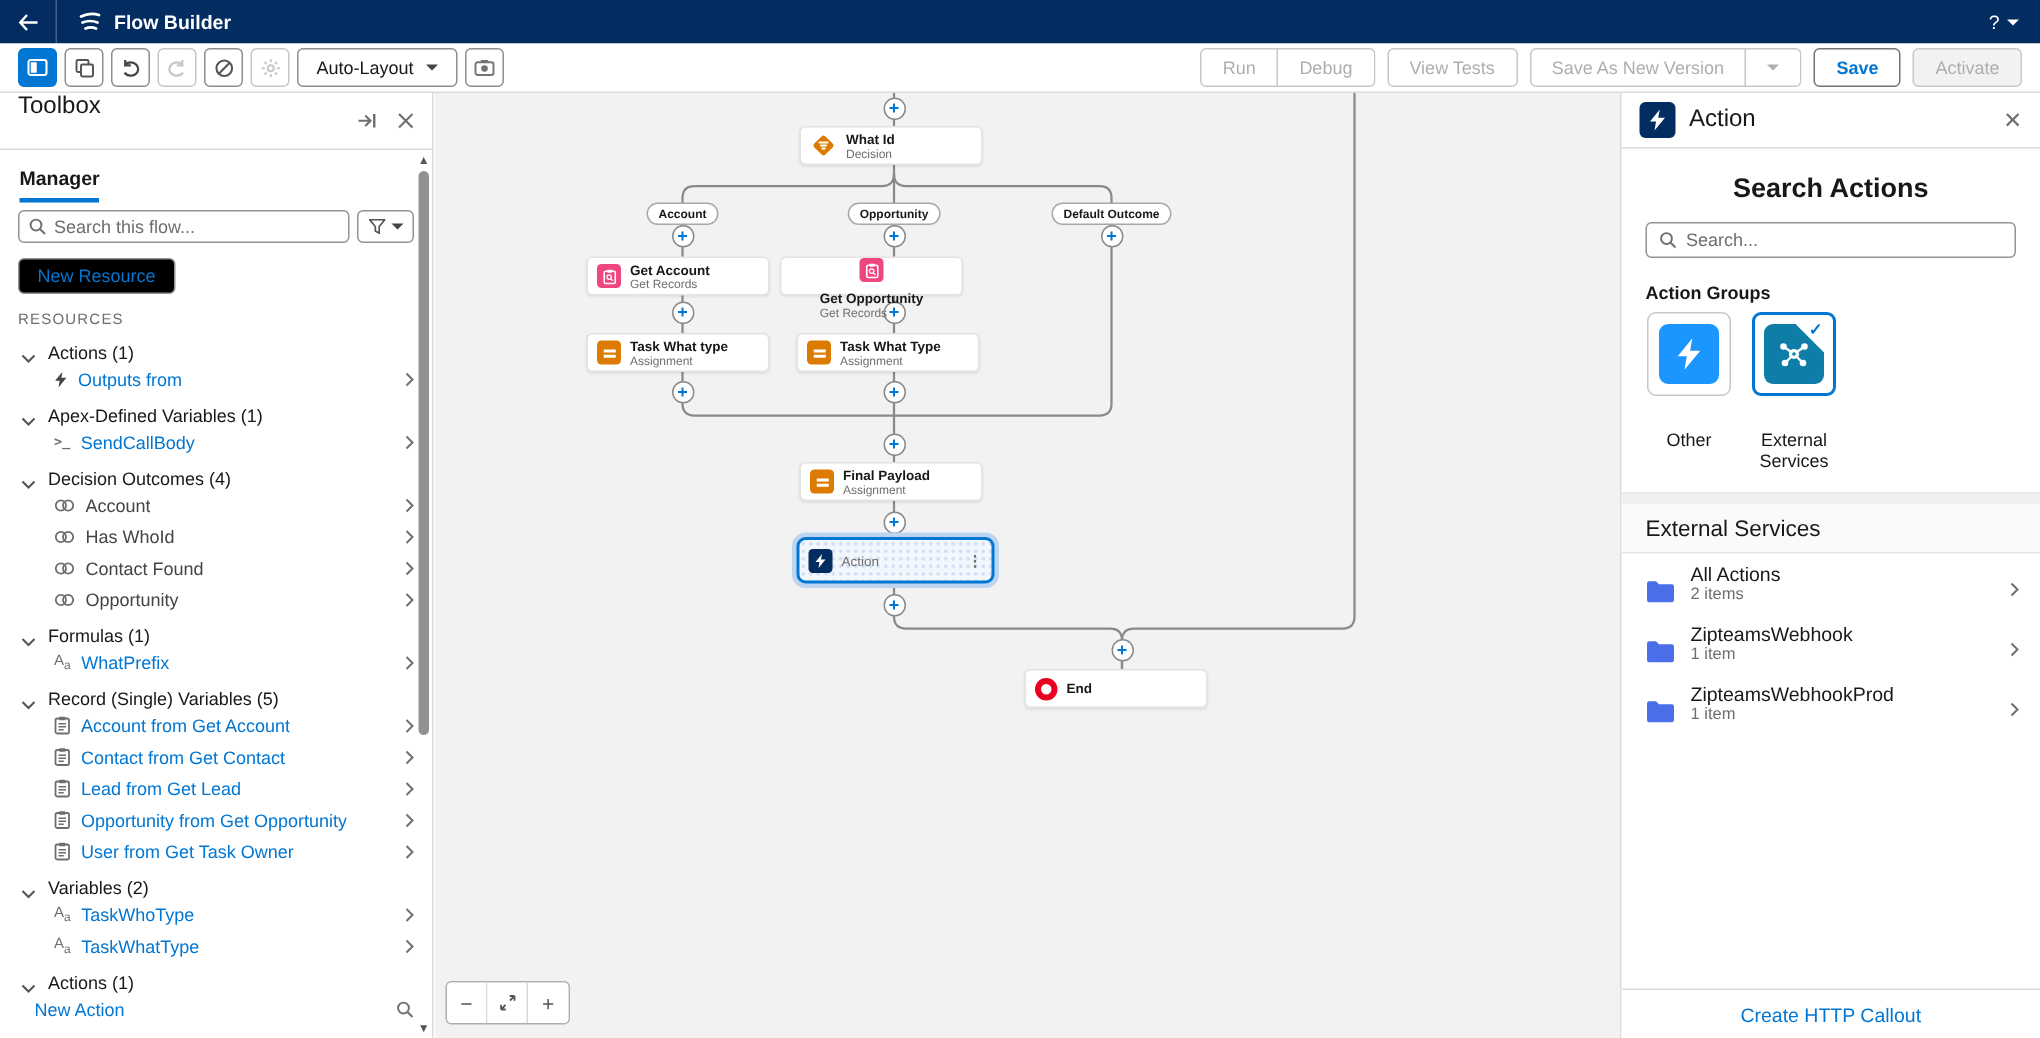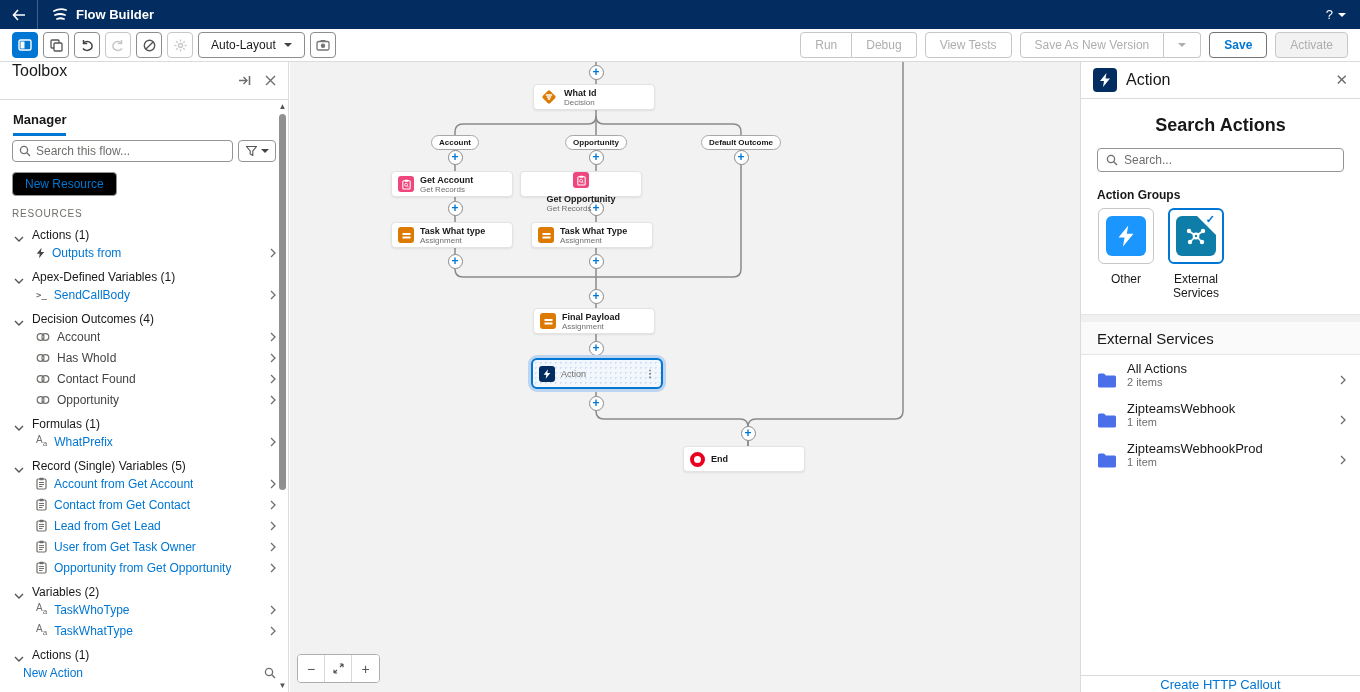--- a/index.html
+++ b/index.html
@@ -90,28 +90,28 @@
   .p-search input { border:none; outline:none; width:100%; font-size:12px; font-family:"Liberation Sans",sans-serif; }
   .p-search input::placeholder { color:#706E6B; }
   .groups-label { font-size:12px; font-weight:bold; margin:16px 0 6px 16px; }
   .tiles { display:flex; gap:12px; padding-left:16px; }
   .tile-wrap { width:58px; display:flex; flex-direction:column; align-items:center; }
   .tile { width:56px; height:56px; border:1px solid #C9C7C5; border-radius:6px; background:#fff; display:flex; align-items:center; justify-content:center; cursor:pointer; position:relative; }
   .tile.selected { border:2px solid #0176D3; }
   .tile-ic { width:40px; height:40px; border-radius:6px; display:flex; align-items:center; justify-content:center; }
   .sel-fold { position:absolute; top:6px; right:6px; width:0; height:0; border-left:19px solid transparent; border-top:19px solid #fff; }
   .sel-check { position:absolute; top:3px; right:7px; color:#0176D3; font-size:11px; font-weight:bold; }
-  .tile-label { margin-top:8px; font-size:12px; color:#181818; text-align:center; line-height:14px; }
+  .tile-label { margin-top:22px; font-size:12px; color:#181818; text-align:center; line-height:14px; }
   .gray-band { height:8px; background:#F0F0F0; margin-top:14px; border-top:1px solid #E5E5E5; }
   .svc-header { padding:8px 16px 7px 16px; font-size:15px; color:#181818; border-bottom:1px solid #E5E5E5; background:#FAFAFA; }
   .svc-row { display:flex; align-items:flex-end; gap:10px; padding:6px 14px 6px 16px; cursor:pointer; }
   .svc-row .nm { font-size:13px; color:#181818; line-height:15px; }
   .svc-row .ct { font-size:11px; color:#706E6B; line-height:13px; }
   .svc-row .chev { margin-left:auto; }
-  .p-footer { position:absolute; left:0; right:0; bottom:0; height:17px; border-top:1px solid #DDDBDA; display:flex; align-items:center; justify-content:center; background:#fff; }
+  .p-footer { position:absolute; left:0; right:0; bottom:0; height:33px; border-top:1px solid #DDDBDA; display:flex; align-items:center; justify-content:center; background:#fff; }
   .p-footer a { color:#0176D3; font-size:13px; text-decoration:none; cursor:pointer; }
 
   .chev-svg { flex:none; }
 </style>
 </head>
 <body>
 
 <div class="navbar">
   <div class="nav-back">
     <svg width="14" height="12" viewBox="0 0 14 12">
@@ -398,36 +398,36 @@
           </span>
         </div>
         <div class="tree-item">
           <svg class="chev-svg" width="11" height="13" viewBox="0 0 11 13">
             <rect x="1" y="2" width="9" height="10" rx="1.2" fill="none" stroke="#706E6B" stroke-width="1.2"></rect>
             <rect x="3.4" y="0.8" width="4.2" height="2.4" rx="0.6" fill="#706E6B"></rect>
             <line x1="3" y1="5.5" x2="8" y2="5.5" stroke="#706E6B"></line>
             <line x1="3" y1="7.5" x2="8" y2="7.5" stroke="#706E6B"></line>
             <line x1="3" y1="9.5" x2="6.5" y2="9.5" stroke="#706E6B"></line>
           </svg>
-          <span class="lbl link">User from Get Task Owner</span>
+          <span class="lbl link">Opportunity from Get Opportunity</span>
           <span class="right">
             <svg class="chev-svg" width="6" height="10" viewBox="0 0 6 10">
               <path d="M1 1 L5 5 L1 9" fill="none" stroke="#706E6B" stroke-width="1.3"></path>
             </svg>
           </span>
         </div>
         <div class="tree-item">
           <svg class="chev-svg" width="11" height="13" viewBox="0 0 11 13">
             <rect x="1" y="2" width="9" height="10" rx="1.2" fill="none" stroke="#706E6B" stroke-width="1.2"></rect>
             <rect x="3.4" y="0.8" width="4.2" height="2.4" rx="0.6" fill="#706E6B"></rect>
             <line x1="3" y1="5.5" x2="8" y2="5.5" stroke="#706E6B"></line>
             <line x1="3" y1="7.5" x2="8" y2="7.5" stroke="#706E6B"></line>
             <line x1="3" y1="9.5" x2="6.5" y2="9.5" stroke="#706E6B"></line>
           </svg>
-          <span class="lbl link">Opportunity from Get Opportunity</span>
+          <span class="lbl link">User from Get Task Owner</span>
           <span class="right">
             <svg class="chev-svg" width="6" height="10" viewBox="0 0 6 10">
               <path d="M1 1 L5 5 L1 9" fill="none" stroke="#706E6B" stroke-width="1.3"></path>
             </svg>
           </span>
         </div>
         <div class="tree-section">
           <svg class="chev-svg" width="10" height="6" viewBox="0 0 10 6">
             <path d="M1 1 L5 5 L9 1" fill="none" stroke="#555" stroke-width="1.4"></path>
           </svg>

